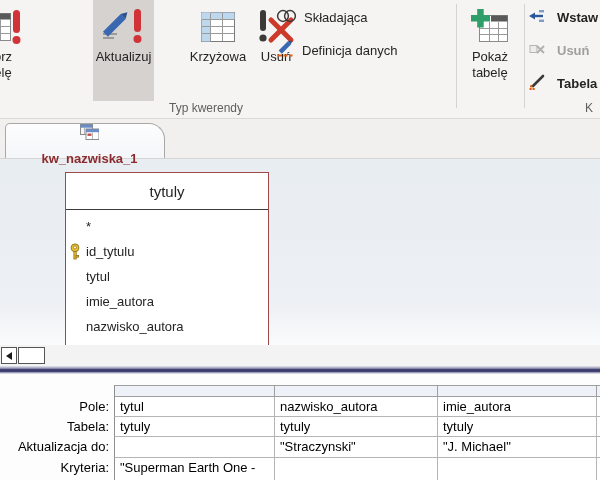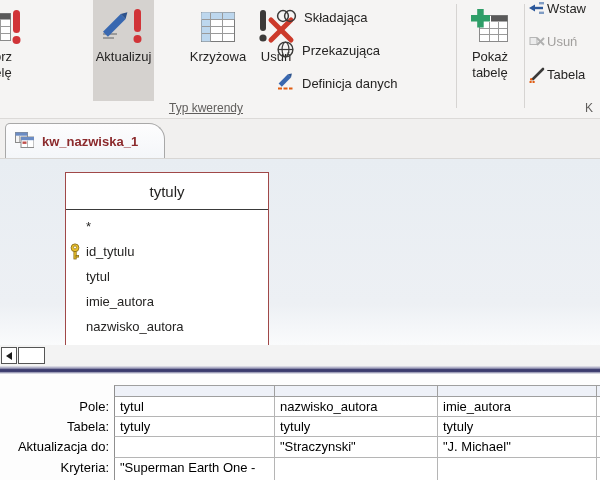--- a/index.html
+++ b/index.html
@@ -19,31 +19,31 @@
   .btn-append{left:38px;width:54px;}
   .btn-update{left:93px;width:61px;}
   .btn-crosstab{left:180px;width:76px;}
   .btn-delete{left:252px;width:48px;}
   .menu-col{position:absolute;left:276px;top:1px;}
   .menu-item{display:flex;align-items:center;gap:7px;height:33px;white-space:nowrap;}
   .vsep{position:absolute;top:4px;height:104px;width:1px;background:#d6d4d2;}
   .sep1{left:456px;} .sep2{left:524px;}
   .btn-showtable{left:458px;width:64px;}
   .small-col{position:absolute;left:529px;top:1px;width:72px;overflow:hidden;}
-  .small-item{display:flex;gap:2px;height:33px;white-space:nowrap;}
+  .small-item{display:flex;align-items:center;gap:12px;height:33px;white-space:nowrap;font-weight:bold;}
   .small-item.disabled{color:#a19f9d;}
   .grp-label{position:absolute;bottom:3px;font-size:12px;color:#605e5c;white-space:nowrap;}
-  .grp-typ{left:0;width:412px;text-align:center;text-decoration:underline;}
+  .grp-typ{left:0;width:412px;text-align:center;}
   .grp-konf{left:585px;}
   
   .tabbar{position:absolute;left:0;top:119px;width:600px;height:40px;background:#f1f0ef;border-bottom:1px solid #d8d6d4;}
   .doc-tab{position:absolute;left:5px;bottom:0;height:35px;width:160px;
     background:linear-gradient(180deg,#fdfdfe,#f4f6f9);
     border:1px solid #a8a8a8;border-bottom:none;border-radius:5px 16px 0 0;
-    display:flex;align-items:center;gap:8px;padding-left:9px;z-index:2;}
+    display:flex;align-items:center;gap:8px;padding-left:9px;z-index:2;flex-direction:column;}
   .doc-tab .tab-title{font-weight:bold;color:#8c2b2d;}
   
   .design{position:absolute;left:0;top:159px;width:600px;height:186px;overflow:hidden;
     background:linear-gradient(180deg,#e8edf2 0%,#edf0f4 78%,#fafbfc 100%);}
   .fieldbox{position:absolute;left:65px;top:13px;width:204px;height:195px;background:#fff;border:1px solid #a04848;}
   .fieldbox .fb-title{height:37px;line-height:37px;text-align:center;font-size:15px;border-bottom:1px solid #3a3a3a;}
   .fb-fields{padding-top:4px;}
   .fb-row{position:relative;height:25px;line-height:25px;padding-left:20px;font-size:13px;}
   .fb-key{position:absolute;left:3px;top:4px;}
   
@@ -136,30 +136,20 @@
 
     <div class="menu-col">
       <div class="menu-item">
         <span>
           <svg width="21" height="18" viewBox="0 0 21 18">
             <circle cx="7" cy="9" r="5.4" fill="none" stroke="#3b3a39" stroke-width="1.5"></circle>
             <circle cx="14" cy="9" r="5.4" fill="none" stroke="#3b3a39" stroke-width="1.5"></circle>
           </svg>
         </span>
         <span>Składająca</span>
-      </div>
-      <div class="menu-item">
-        <span>
-          <svg width="19" height="19" viewBox="0 0 19 19">
-            <circle cx="9.5" cy="9.5" r="7.4" fill="none" stroke="#3b3a39" stroke-width="1.4"></circle>
-            <ellipse cx="9.5" cy="9.5" rx="3.4" ry="7.4" fill="none" stroke="#3b3a39" stroke-width="1.2"></ellipse>
-            <line x1="2.1" y1="9.5" x2="16.9" y2="9.5" stroke="#3b3a39" stroke-width="1.2"></line>
-          </svg>
-        </span>
-        <span>Przekazująca</span>
       </div>
       <div class="menu-item">
         <span>
           <svg width="19" height="18" viewBox="0 0 19 18">
             <g transform="rotate(-45 9 7)">
               <rect x="2" y="5" width="13" height="4.5" fill="#3968b0"></rect>
               <polygon points="15,5 18.5,7.2 15,9.5" fill="#2c528c"></polygon>
             </g>
             <rect x="2" y="14.5" width="4" height="2" fill="#e05c12"></rect>
             <rect x="7.5" y="14.5" width="4" height="2" fill="#e05c12"></rect>

